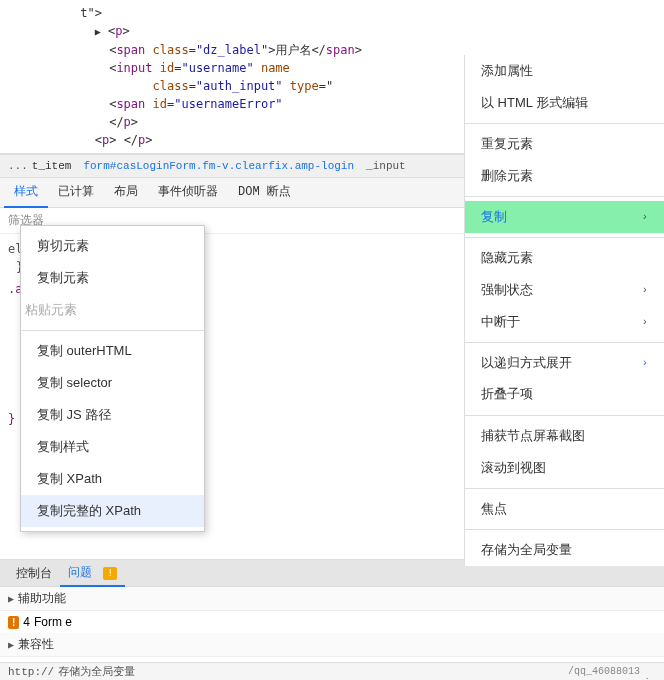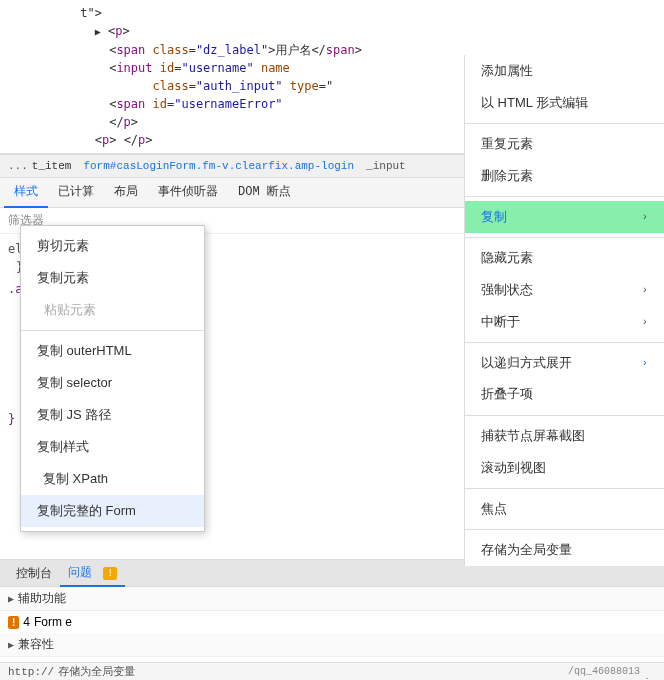--- a/index.html
+++ b/index.html
@@ -390,23 +390,23 @@
     </div>
     <div class="right-panel-separator"></div>
     <div class="right-panel-item">
       <span style="font-family:sans-serif; font-size:13px;">存储为全局变量</span>
     </div>
   </div>
 
   <div style="position:absolute; top:225px; left:20px; background:#fff; border:1px solid #ccc; box-shadow:2px 2px 8px rgba(0,0,0,0.2); min-width:185px; padding:4px 0; z-index:1001; font-family:sans-serif;">
     <div style="padding:6px 16px; cursor:pointer; color:#333; font-size:13px; line-height:20px;">剪切元素</div>
     <div style="padding:6px 16px; cursor:pointer; color:#333; font-size:13px; line-height:20px;">复制元素</div>
-    <div style="padding:6px 23px; cursor:default; color:#aaa; font-size:13px; line-height:20px;">粘贴元素</div>
+    <div style="padding:6px 4px; cursor:default; color:#aaa; font-size:13px; line-height:20px;">粘贴元素</div>
     <div style="height:1px; background:#ddd; margin:4px 0;"></div>
     <div style="padding:6px 16px; cursor:pointer; color:#333; font-size:13px; line-height:20px;">复制 outerHTML</div>
     <div style="padding:6px 16px; cursor:pointer; color:#333; font-size:13px; line-height:20px;">复制 selector</div>
     <div style="padding:6px 16px; cursor:pointer; color:#333; font-size:13px; line-height:20px;">复制 JS 路径</div>
     <div style="padding:6px 16px; cursor:pointer; color:#333; font-size:13px; line-height:20px;">复制样式</div>
-    <div style="padding:6px 16px; cursor:pointer; color:#333; font-size:13px; line-height:20px;margin-left:6px;">复制 XPath</div>
-    <div style="padding:6px 16px; cursor:pointer; color:#333; font-size:13px; line-height:20px; background:#e8f0fe; font-weight:500;">复制完整的 Form</div>
+    <div style="padding:6px 16px; cursor:pointer; color:#333; font-size:13px; line-height:20px;">复制 XPath</div>
+    <div style="padding:6px 16px; cursor:pointer; color:#333; font-size:13px; line-height:20px; background:#e8f0fe; font-weight:500;">复制完整的 XPath</div>
   </div>
 
 </div>
 
 </body></html>

